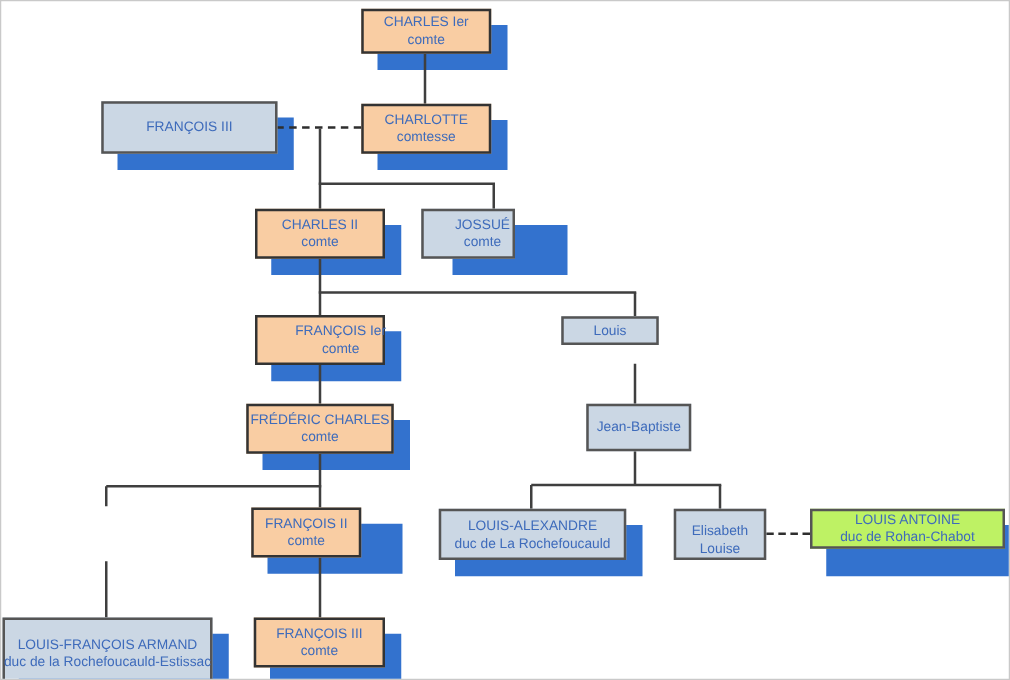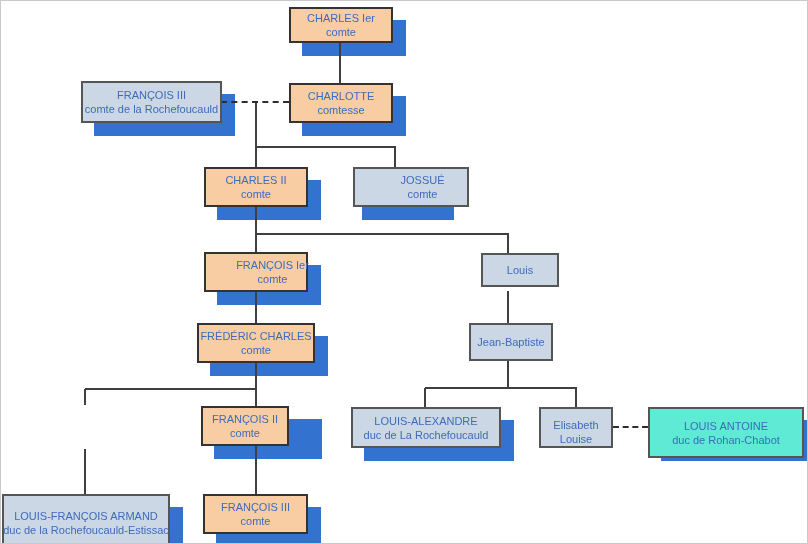--- a/index.html
+++ b/index.html
@@ -67,39 +67,38 @@
     <div class="edge" style="left: 574px; top: 387px; height: 19px; width: 2px; background: rgb(63, 63, 63);"></div>
     <div class="edge h-dashed" style="left: 612px; top: 425px; width: 35px;"></div>
     <div class="edge" style="left: 83px; top: 448px; height: 45px; width: 2px; background: rgb(63, 63, 63);"></div>
     <div class="edge" style="left: 254px; top: 445px; height: 48px; width: 2px; background: rgb(63, 63, 63);"></div>
     <div class="node orange" style="left: 288px; top: 6px; width: 104px; height: 36px; background: rgb(249, 205, 163); color: rgb(62, 107, 187);">
       <span>CHARLES Ier</span>
       <span>comte</span>
     </div>
     <div class="node blue" style="left: 80px; top: 80px; width: 141px; height: 42px; background: rgb(203, 215, 228); color: rgb(62, 107, 187);">
       <span>FRANÇOIS III</span>
-      <span>comte de la Rochefoucauld</span>
     </div>
     <div class="node orange" style="left: 288px; top: 82px; width: 104px; height: 40px; background: rgb(249, 205, 163); color: rgb(62, 107, 187);">
       <span>CHARLOTTE</span>
       <span>comtesse</span>
     </div>
     <div class="node orange" style="left: 203px; top: 166px; width: 104px; height: 40px; background: rgb(249, 205, 163); color: rgb(62, 107, 187);">
       <span>CHARLES II</span>
       <span>comte</span>
     </div>
-    <div class="node blue" style="left: 352px; top: 166px; width: 116px; height: 40px; background: rgb(203, 215, 228); color: rgb(62, 107, 187); padding-left: 23px;">
+    <div class="node blue" style="left: 336px; top: 166px; width: 75px; height: 40px; background: rgb(203, 215, 228); color: rgb(62, 107, 187); padding-left: 23px;">
       <span>JOSSUÉ</span>
       <span>comte</span>
     </div>
     <div class="node orange" style="left: 203px; top: 251px; width: 104px; height: 40px; background: rgb(249, 205, 163); color: rgb(62, 107, 187); padding-left: 33px;">
       <span>FRANÇOIS Ier</span>
       <span>comte</span>
     </div>
-    <div class="node blue" style="left: 480px; top: 252px; width: 78px; height: 34px; background: rgb(203, 215, 228); color: rgb(62, 107, 187);">
+    <div class="node blue" style="left: 448px; top: 252px; width: 78px; height: 23px; background: rgb(203, 215, 228); color: rgb(62, 107, 187);">
       <span>Louis</span>
     </div>
     <div class="node orange" style="left: 196px; top: 322px; width: 118px; height: 40px; background: rgb(249, 205, 163); color: rgb(62, 107, 187);">
       <span>FRÉDÉRIC CHARLES</span>
       <span>comte</span>
     </div>
     <div class="node blue" style="left: 468px; top: 322px; width: 84px; height: 38px; background: rgb(203, 215, 228); color: rgb(62, 107, 187);">
       <span>Jean-Baptiste</span>
     </div>
     <div class="node orange" style="left: 200px; top: 405px; width: 88px; height: 40px; background: rgb(249, 205, 163); color: rgb(62, 107, 187);">
@@ -107,21 +106,21 @@
       <span>comte</span>
     </div>
     <div class="node blue" style="left: 350px; top: 406px; width: 150px; height: 41px; background: rgb(203, 215, 228); color: rgb(62, 107, 187);">
       <span>LOUIS-ALEXANDRE</span>
       <span>duc de La Rochefoucauld</span>
     </div>
     <div class="node blue" style="left: 538px; top: 406px; width: 74px; height: 41px; background: rgb(203, 215, 228); color: rgb(62, 107, 187); justify-content: flex-end;">
       <span>Elisabeth</span>
       <span>Louise</span>
     </div>
-    <div class="node blue" style="left: 647px; top: 406px; width: 156px; height: 51px; background: #5eead4; color: rgb(62, 107, 187);">
+    <div class="node blue" style="left: 647px; top: 406px; width: 156px; height: 32px; background: #bef264; color: rgb(62, 107, 187);">
       <span>LOUIS ANTOINE</span>
       <span>duc de Rohan-Chabot</span>
     </div>
     <div class="node blue" style="left: 1px; top: 493px; width: 168px; height: 58px; background: rgb(203, 215, 228); color: rgb(62, 107, 187);">
       <span>LOUIS-FRANÇOIS ARMAND</span>
       <span>duc de la Rochefoucauld-Estissac</span>
     </div>
     <div class="node orange" style="left: 202px; top: 493px; width: 105px; height: 40px; background: rgb(249, 205, 163); color: rgb(62, 107, 187);">
       <span>FRANÇOIS III</span>
       <span>comte</span>

